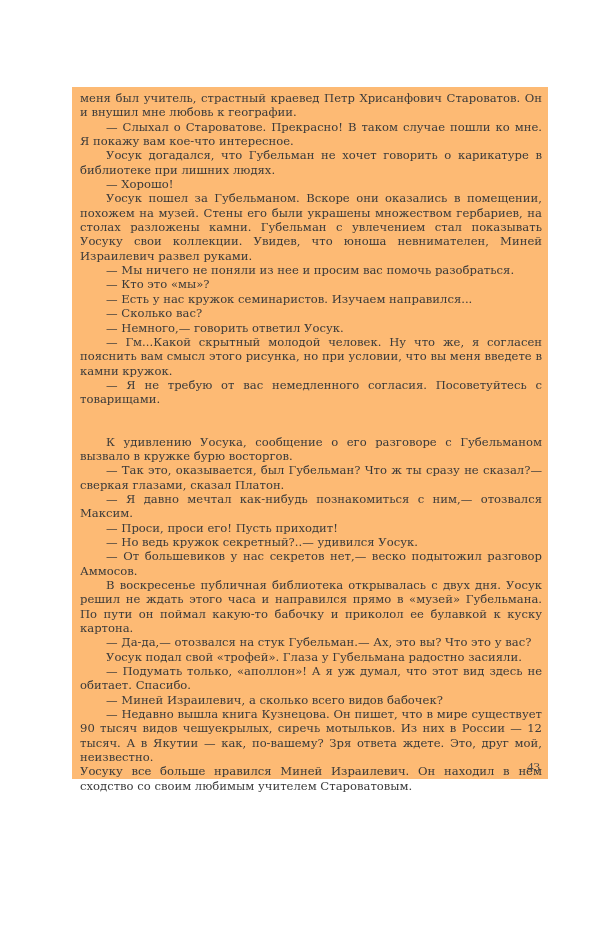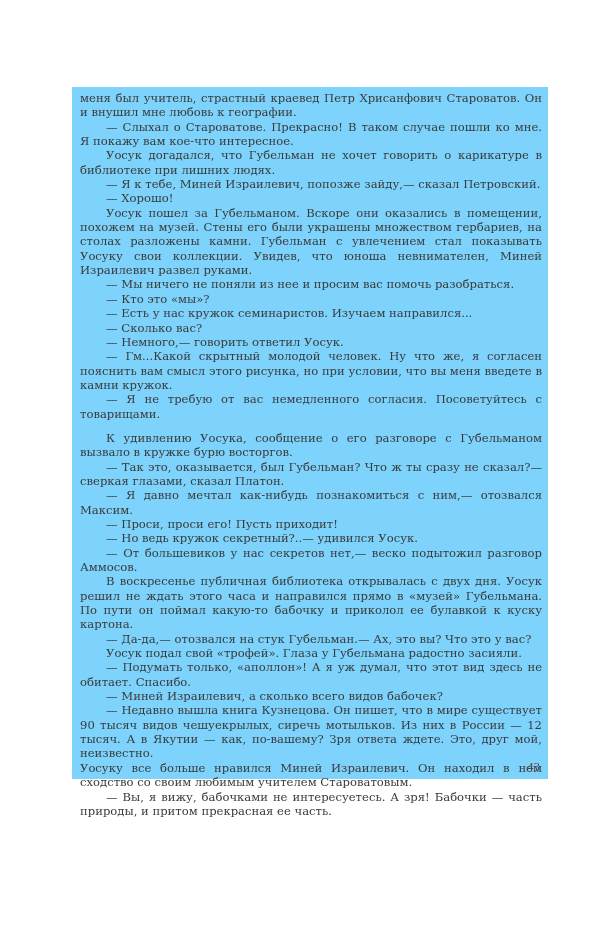--- a/index.html
+++ b/index.html
@@ -1,44 +1,43 @@
 <!DOCTYPE html>
 <html><head>
 <meta charset="utf-8">
 <style>
   html, body { margin: 0; padding: 0; background: #ffffff; }
   body { width: 600px; height: 948px; position: relative; overflow: hidden; }
   .page {
     position: absolute; left: 72px; top: 87px; width: 476px; height: 692px;
-    background: #7dd3fc;
+    background: #fdba74;
   }
   .text {
     position: absolute; left: 8px; top: 4px; width: 462px;
     font-family: "DejaVu Serif", "Liberation Serif", serif;
     font-size: 11.6px; line-height: 14.35px; color: #3a3a3a;
     text-align: justify;
   }
   .text p { margin: 0; }
   .text p.ind { text-indent: 26px; }
-  .text p.gap { margin-top: 10px; }
+  .text p.gap { margin-top: 28px; }
   .pagenum {
     position: absolute; right: 8px; bottom: 4px;
     font-family: Liberation Serif, serif;
     font-size: 13px; color: #4a4a4a;
   }
 </style>
 </head>
 <body>
 
 <div class="page">
   <div class="text">
     <p>меня был учитель, страстный краевед Петр Хрисанфович Староватов. Он и внушил мне любовь к географии.</p>
     <p class="ind">— Слыхал о Староватове. Прекрасно! В таком случае пошли ко мне. Я покажу вам кое-что интересное.</p>
     <p class="ind">Уосук догадался, что Губельман не хочет говорить о карикатуре в библиотеке при лишних людях.</p>
-    <p class="ind">— Я к тебе, Миней Израилевич, попозже зайду,— сказал Петровский.</p>
     <p class="ind">— Хорошо!</p>
     <p class="ind">Уосук пошел за Губельманом. Вскоре они оказались в помещении, похожем на музей. Стены его были украшены множеством гербариев, на столах разложены камни. Губельман с увлечением стал показывать Уосуку свои коллекции. Увидев, что юноша невнимателен, Миней Израилевич развел руками.</p>
     <p class="ind">— Мы ничего не поняли из нее и просим вас помочь разобраться.</p>
     <p class="ind">— Кто это «мы»?</p>
     <p class="ind">— Есть у нас кружок семинаристов. Изучаем направился...</p>
     <p class="ind">— Сколько вас?</p>
     <p class="ind">— Немного,— говорить ответил Уосук.</p>
     <p class="ind">— Гм...Какой скрытный молодой человек. Ну что же, я согласен пояснить вам смысл этого рисунка, но при условии, что вы меня введете в камни кружок.</p>
     <p class="ind">— Я не требую от вас немедленного согласия. Посоветуйтесь с товарищами.</p>
     <p class="ind gap">К удивлению Уосука, сообщение о его разговоре с Губельманом вызвало в кружке бурю восторгов.</p>
@@ -47,16 +46,15 @@
     <p class="ind">— Проси, проси его! Пусть приходит!</p>
     <p class="ind">— Но ведь кружок секретный?..— удивился Уосук.</p>
     <p class="ind">— От большевиков у нас секретов нет,— веско подытожил разговор Аммосов.</p>
     <p class="ind">В воскресенье публичная библиотека открывалась с двух дня. Уосук решил не ждать этого часа и направился прямо в «музей» Губельмана. По пути он поймал какую-то бабочку и приколол ее булавкой к куску картона.</p>
     <p class="ind">— Да-да,— отозвался на стук Губельман.— Ах, это вы? Что это у вас?</p>
     <p class="ind">Уосук подал свой «трофей». Глаза у Губельмана радостно засияли.</p>
     <p class="ind">— Подумать только, «аполлон»! А я уж думал, что этот вид здесь не обитает. Спасибо.</p>
     <p class="ind">— Миней Израилевич, а сколько всего видов бабочек?</p>
     <p class="ind">— Недавно вышла книга Кузнецова. Он пишет, что в мире существует 90 тысяч видов чешуекрылых, сиречь мотыльков. Из них в России — 12 тысяч. А в Якутии — как, по-вашему? Зря ответа ждете. Это, друг мой, неизвестно.</p>
     <p>Уосуку все больше нравился Миней Израилевич. Он находил в нем сходство со своим любимым учителем Староватовым.</p>
-    <p class="ind">— Вы, я вижу, бабочками не интересуетесь. А зря! Бабочки — часть природы, и притом прекрасная ее часть.</p>
   </div>
   <div class="pagenum">43</div>
 </div>
 
 </body></html>

